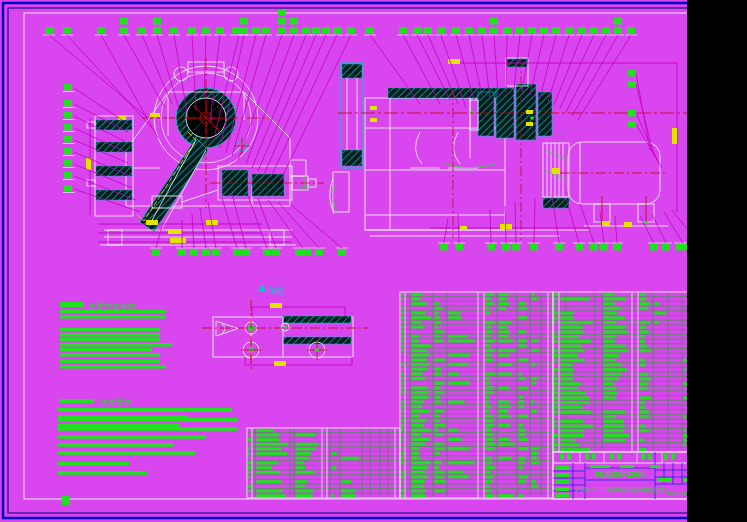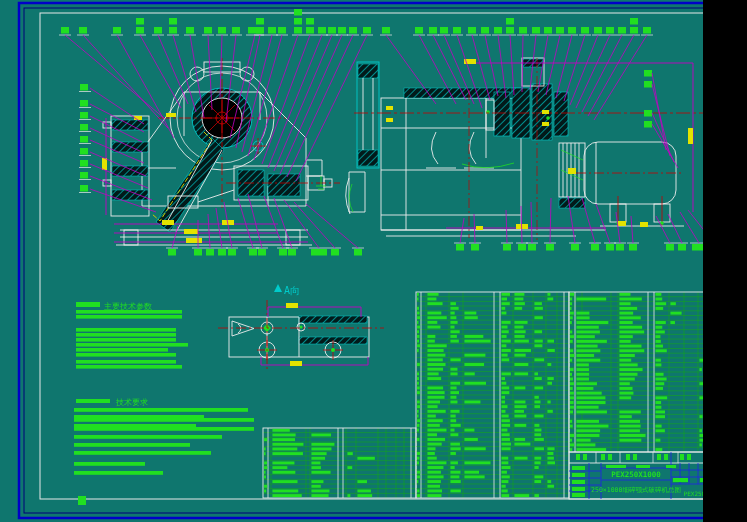--- a/index.html
+++ b/index.html
@@ -1,16 +1,16 @@
 <!DOCTYPE html>
 <html><head>
 <meta charset="utf-8">
 <style>
   html,body{margin:0;padding:0;background:#000;}
-  .sheet{position:relative;width:687px;height:522px;background:#0f766e;overflow:hidden;padding-left:16px;}
+  .sheet{position:relative;width:687px;height:522px;background:#d946ef;overflow:hidden;}
   svg{display:block;}
   text{font-family:"DejaVu Sans Mono","Liberation Mono",monospace;}
 </style>
 </head>
 <body>
 
 <div class="sheet">
 <svg width="747" height="522" viewBox="0 0 747 522">
   <defs>
     <pattern id="hc" width="5" height="5" patternUnits="userSpaceOnUse" patternTransform="rotate(45)">

